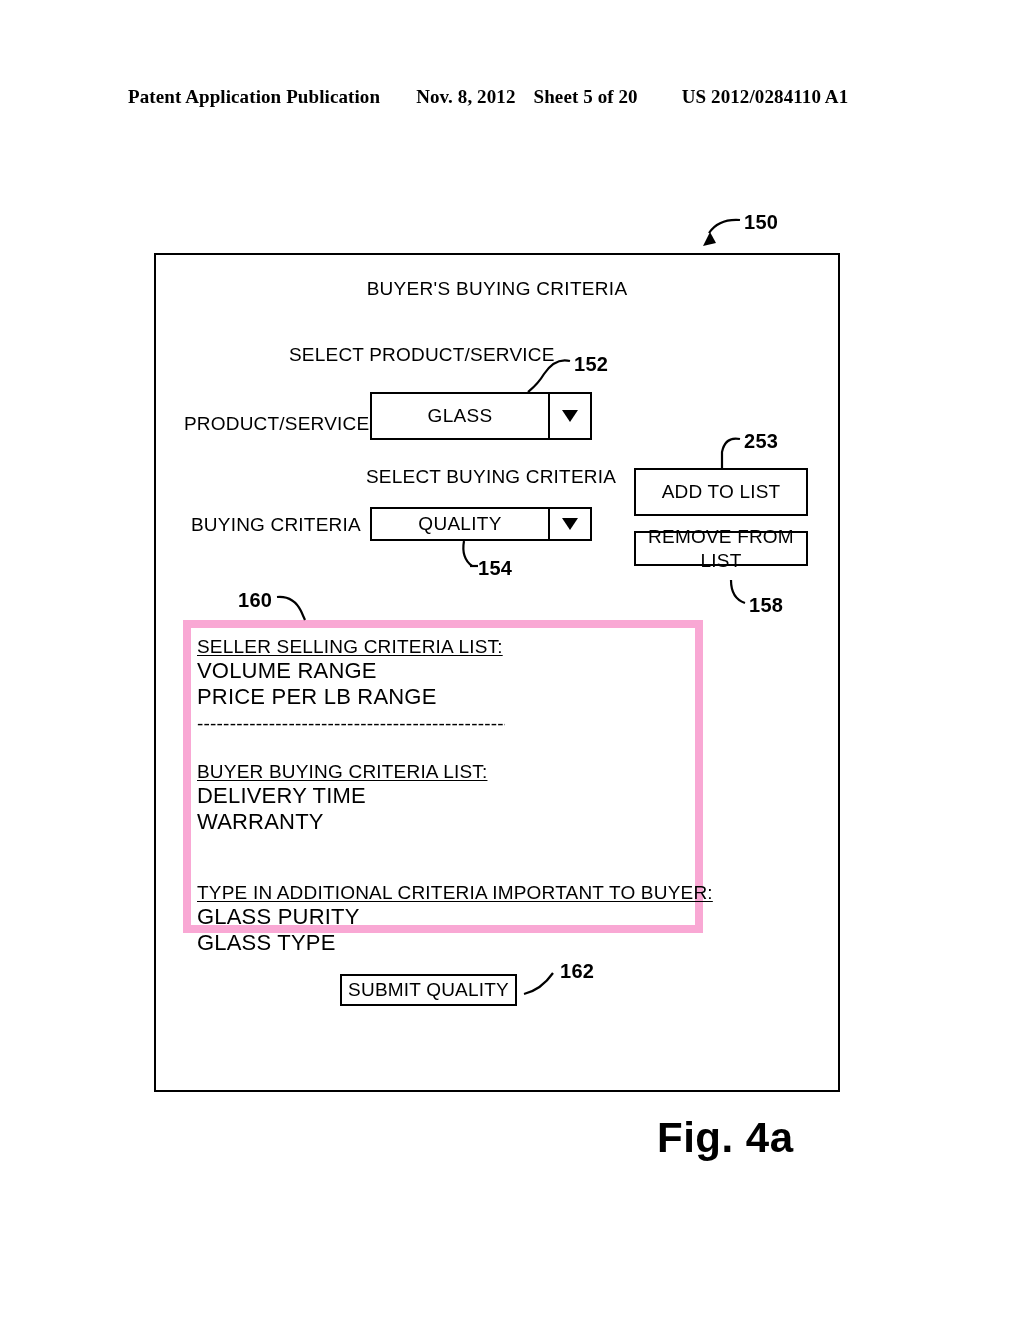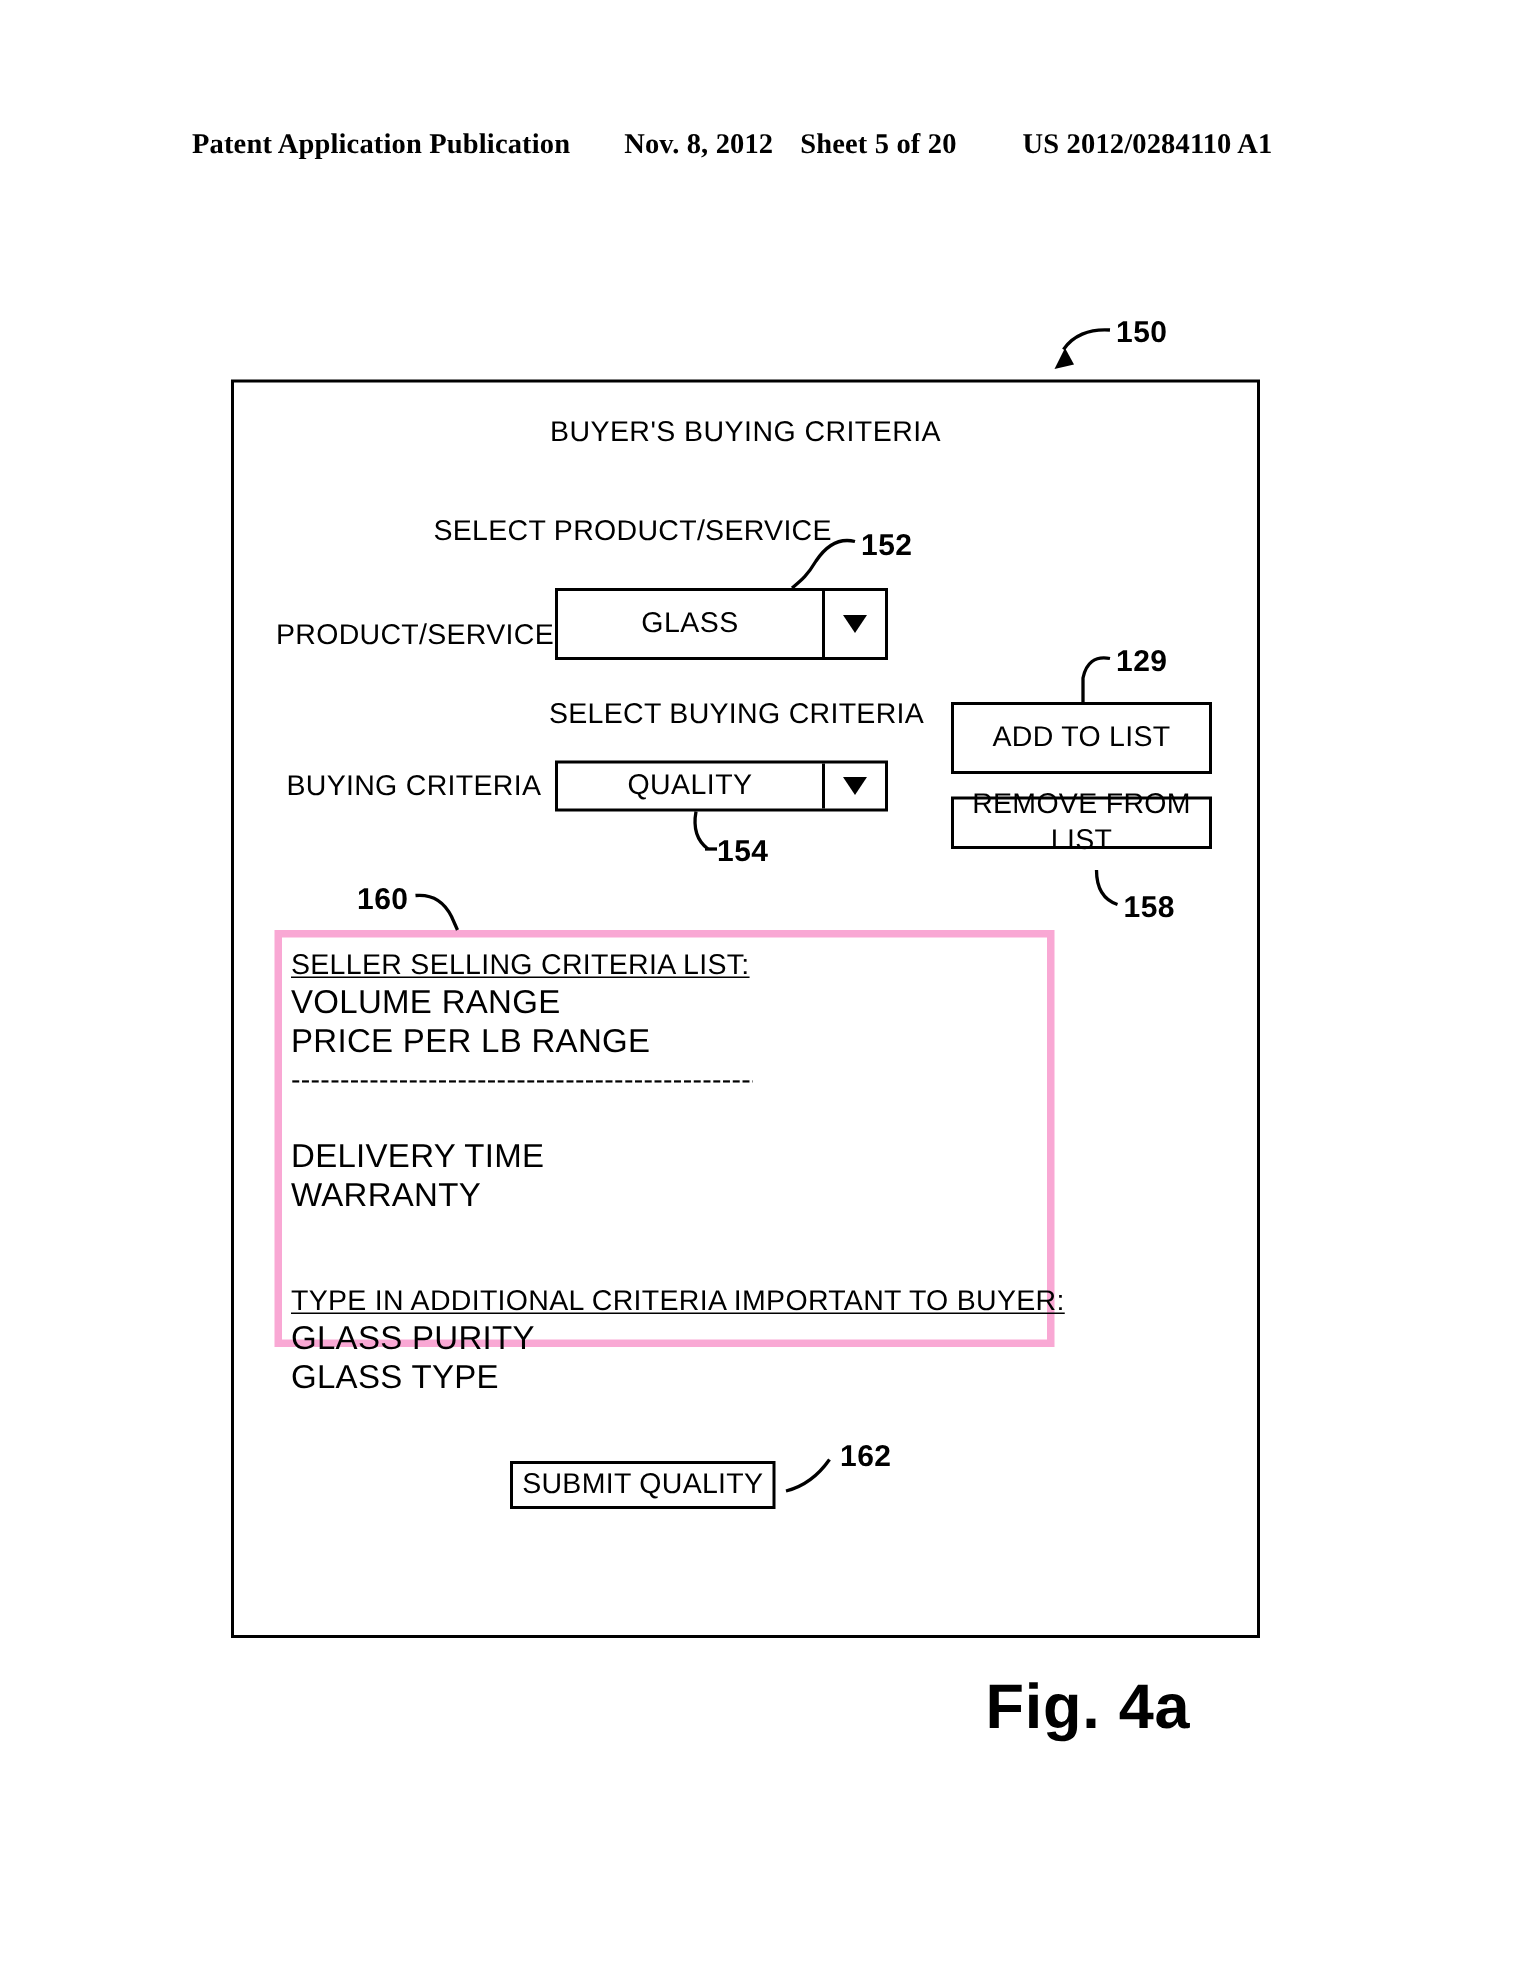--- a/index.html
+++ b/index.html
@@ -140,23 +140,23 @@
   }
   #btn-add-to-list { left: 634px; top: 468px; width: 174px; height: 48px; }
   #btn-remove-from-list { left: 634px; top: 531px; width: 174px; height: 35px; }
 
   
   #criteria-listbox {
     position: absolute;
     left: 183px;
     top: 620px;
     width: 520px;
-    height: 278px;
-    box-sizing: border-box;
-    border: 5px solid #f9a8d4;
+    height: 313px;
+    box-sizing: border-box;
+    border: 8px solid #f9a8d4;
     background: #fff;
     padding: 8px 12px 0 6px;
   }
   .list-heading {
     font-size: 19px;
     letter-spacing: 0.2px;
     text-decoration: underline;
     text-underline-offset: 2px;
     white-space: nowrap;
     line-height: 1.16;
@@ -262,35 +262,36 @@
 <div class="action-button" id="btn-add-to-list">ADD TO LIST</div>
 
 <div class="action-button" id="btn-remove-from-list">REMOVE FROM LIST</div>
 
 <div id="criteria-listbox">
   <div class="list-heading">SELLER SELLING CRITERIA LIST:</div>
   <div class="list-entry">VOLUME RANGE</div>
   <div class="list-entry">PRICE PER LB RANGE</div>
   <div class="dash-separator">-------------------------------------------------</div>
   <div class="list-gap"></div>
+  <div class="list-heading">BUYER BUYING CRITERIA LIST:</div>
   <div class="list-entry">DELIVERY TIME</div>
   <div class="list-entry">WARRANTY</div>
   <div class="list-gap"></div>
   <div class="list-gap-small"></div>
   <div class="list-heading">TYPE IN ADDITIONAL CRITERIA IMPORTANT TO BUYER:</div>
   <div class="list-entry">GLASS PURITY</div>
   <div class="list-entry">GLASS TYPE</div>
 </div>
 
 <div id="btn-submit-criteria">SUBMIT QUALITY</div>
 
 <div class="ref-num" id="ref-150">150</div>
 <div class="ref-num" id="ref-152">152</div>
 <div class="ref-num" id="ref-154">154</div>
-<div class="ref-num" id="ref-156">129</div>
+<div class="ref-num" id="ref-156">253</div>
 <div class="ref-num" id="ref-158">158</div>
 <div class="ref-num" id="ref-160">160</div>
 <div class="ref-num" id="ref-162">162</div>
 
 <svg id="leaders" viewBox="0 0 1024 1320" width="1024" height="1320" xmlns="http://www.w3.org/2000/svg">
 
   <path d="M 740 220 C 726 219, 715 224, 709 233" fill="none" stroke="#000" stroke-width="2.2"></path>
   <path d="M 710 232 L 703 246 L 716 243 Z" fill="#000"></path>
 
   <path d="M 570 361 C 558 358, 550 365, 544 374 C 538 384, 534 387, 528 392" fill="none" stroke="#000" stroke-width="2.2"></path>

